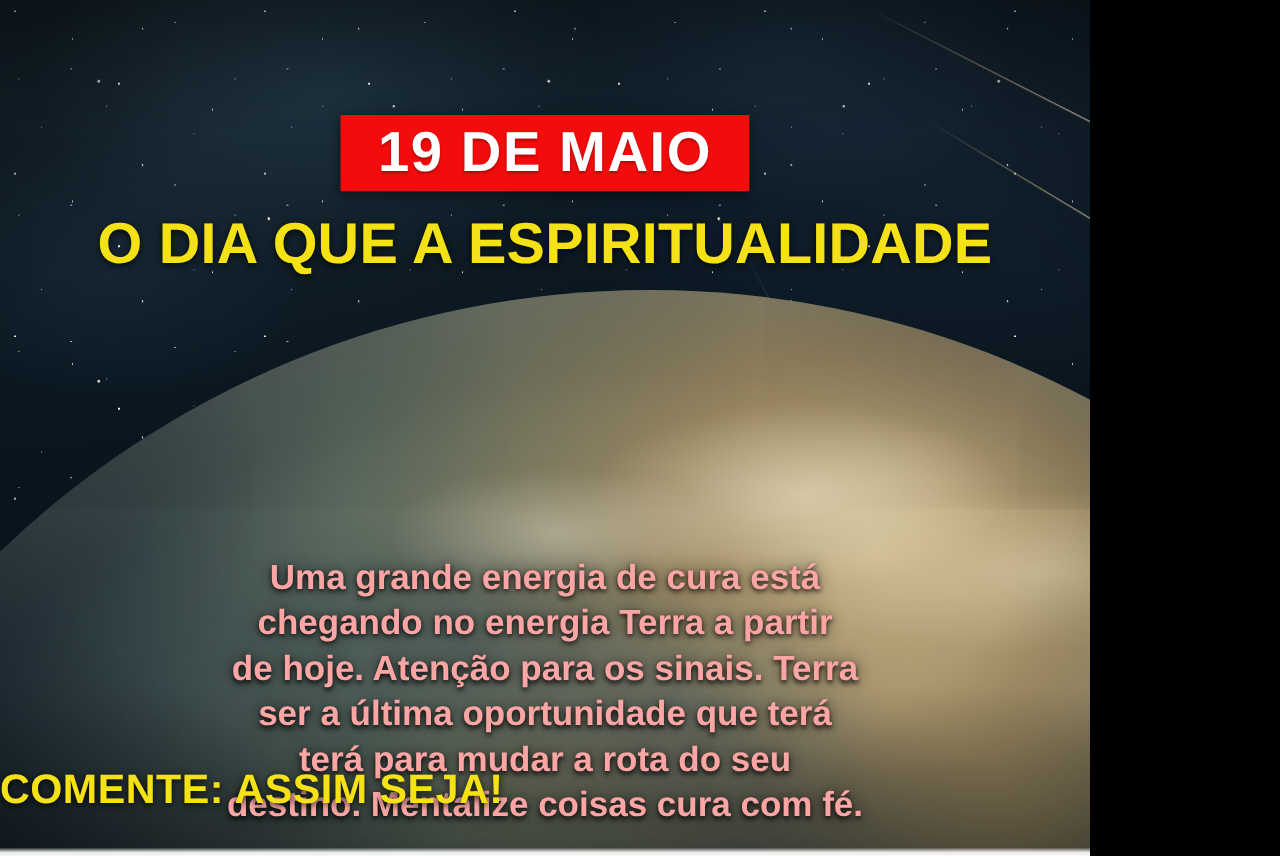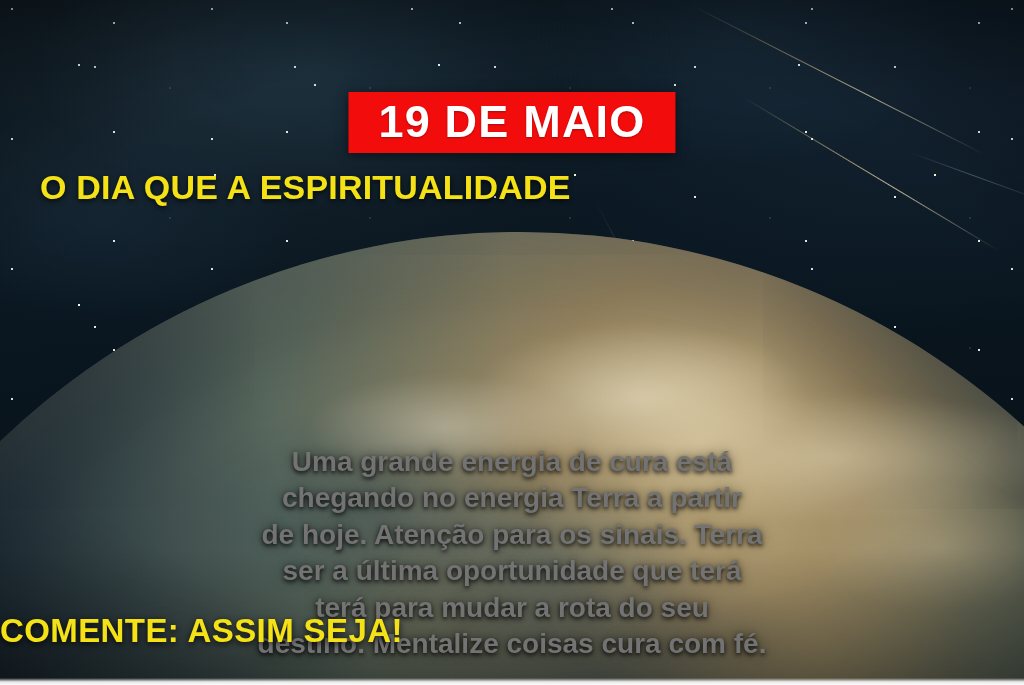--- a/index.html
+++ b/index.html
@@ -3,21 +3,21 @@
 <meta charset="utf-8">
 <title>19 de Maio</title>
 <style>
   html, body {
     margin: 0;
     padding: 0;
     background: #000;
   }
   #poster {
     position: relative;
-    width: 1024px;
+    width: 872px;
     height: 685px;
     overflow: hidden;
     font-family: "Liberation Sans", "DejaVu Sans", sans-serif;
     background: #07111a;
     user-select: none;
   }
 
   
   .layer { position: absolute; inset: 0; }
 
@@ -217,36 +217,37 @@
     letter-spacing: 1.2px;
     line-height: 1;
     white-space: nowrap;
     text-shadow: 0 1px 2px rgba(0,0,0,.30);
   }
 
   .headline {
     position: absolute;
     left: 0; right: 0;
     top: 166px;
+    text-align: center;
     color: var(--yellow, #f4e216);
-    font-size: 34px;
+    font-size: 46px;
     font-weight: 700;
     line-height: 1.24;
     letter-spacing: .2px;
     text-shadow: 0 2px 5px rgba(0,0,0,.75);
     padding: 0 40px;
   }
   .headline .hl-line { display: block; white-space: nowrap; }
 
   .body-copy {
     position: absolute;
     left: 0; right: 0;
     top: 444px;
     text-align: center;
-    color: #737373;
+    color: #fca5a5;
     font-size: 28px;
     font-weight: 700;
     line-height: 1.30;
     letter-spacing: 0px;
     text-shadow:
       0 2px 4px rgba(0,0,0,.80),
       0 0 12px rgba(0,0,0,.55);
     padding: 0 36px;
   }
   .body-copy .bc-line { display: block; white-space: nowrap; }

